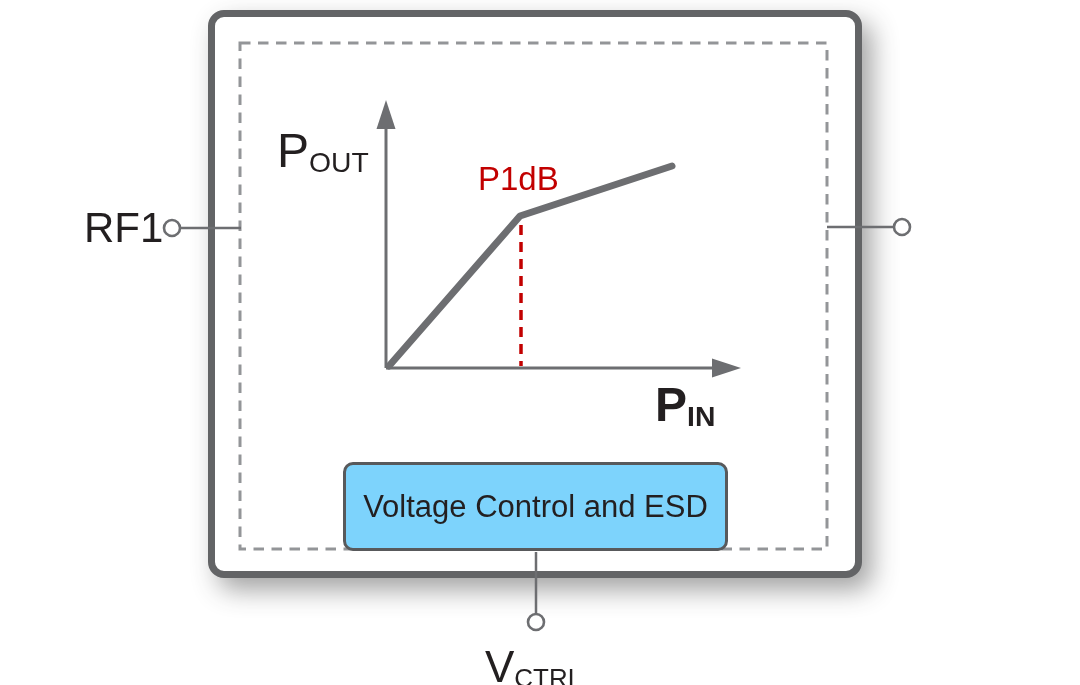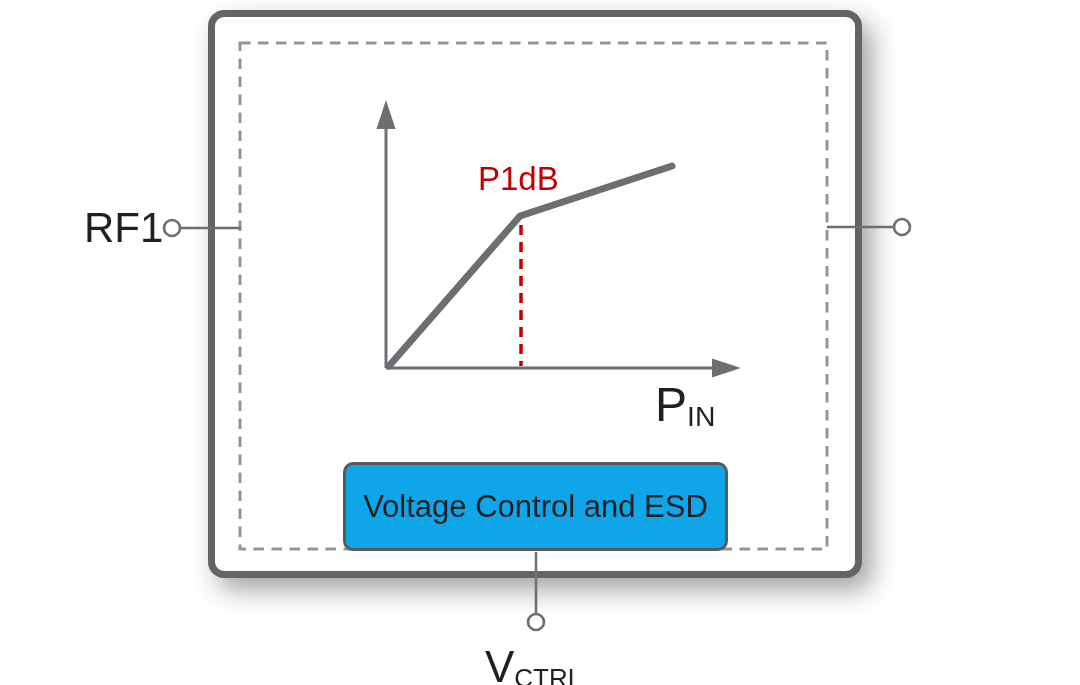--- a/index.html
+++ b/index.html
@@ -39,21 +39,21 @@
   }
   .layer.under { z-index: 2; }
   .layer.over  { z-index: 4; }
   .voltage-box {
     position: absolute;
     left: 343px;
     top: 462px;
     width: 385px;
     height: 89px;
     box-sizing: border-box;
-    background: #0ea5e9;
+    background: #7dd3fc;
     border: 3px solid #58595b;
     border-radius: 10px;
     display: flex;
     align-items: center;
     justify-content: center;
     font-size: 31px;
     color: #231f20;
     z-index: 3;
   }
   .lbl {
@@ -63,21 +63,21 @@
     color: #231f20;
     z-index: 5;
   }
   .lbl .sub {
     font-size: 0.59em;
     vertical-align: -0.18em;
   }
   .lbl-rf1  { left: 84px;  top: 207px; font-size: 42px; }
   .lbl-rf2  { left: 917px; top: 206px; font-size: 42px; }
   .lbl-pout { left: 277px; top: 127px; font-size: 48px; }
-  .lbl-pin  { left: 655px; top: 381px; font-size: 48px; }
+  .lbl-pin  { left: 655px; top: 381px; font-size: 48px; font-weight: bold; }
   .lbl-p1db { left: 478px; top: 162px; font-size: 33px; color: #c20000; }
   .lbl-vctrl{ left: 485px; top: 645px; font-size: 44px; }
 </style>
 </head>
 <body>
 
 <div class="canvas">
 
   <div class="outer-box"></div>
 
@@ -108,20 +108,21 @@
     <line x1="827" y1="227" x2="893.5" y2="227" stroke="#6d6e71" stroke-width="2.5"></line>
     <circle cx="902" cy="227" r="8" fill="#ffffff" stroke="#6d6e71" stroke-width="2.6"></circle>
 
     <line x1="536" y1="552" x2="536" y2="613.5" stroke="#6d6e71" stroke-width="2.5"></line>
     <circle cx="536" cy="622" r="8" fill="#ffffff" stroke="#6d6e71" stroke-width="2.6"></circle>
   </svg>
 
   <div class="lbl lbl-rf1">RF1</div>
 
 
+  <div class="lbl lbl-pout"><span>P</span><span class="sub">OUT</span></div>
 
   <div class="lbl lbl-pin"><span>P</span><span class="sub">IN</span></div>
 
   <div class="lbl lbl-p1db">P1dB</div>
 
   <div class="lbl lbl-vctrl"><span>V</span><span class="sub">CTRL</span></div>
 
 </div>
 
 </body></html>

